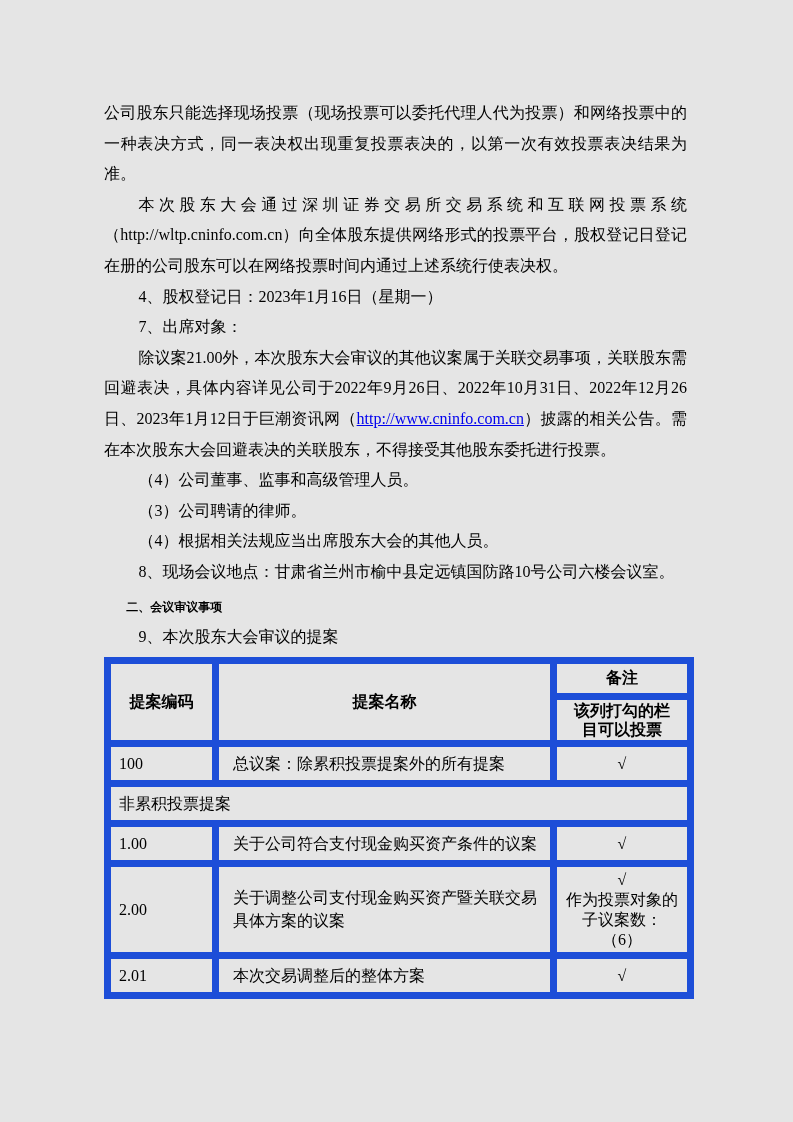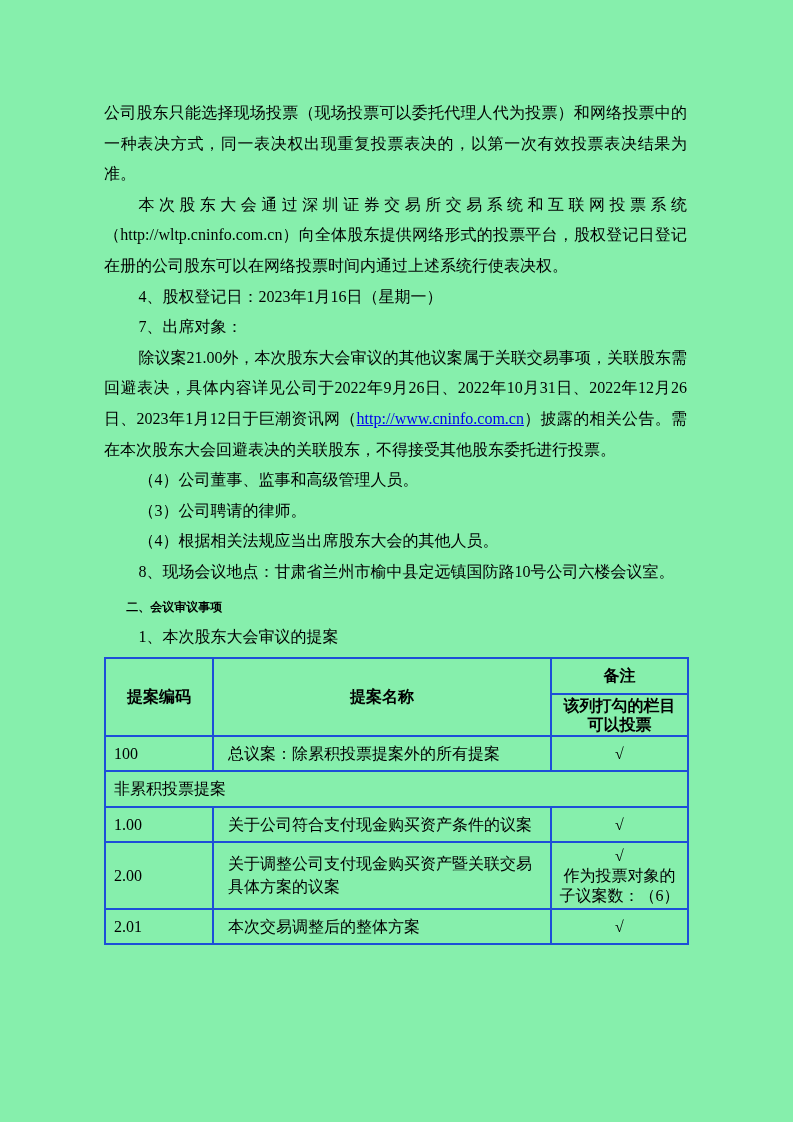--- a/index.html
+++ b/index.html
@@ -5,21 +5,21 @@
   html, body {
     margin: 0;
     padding: 0;
     background: #ffffff;
   }
   .page {
     position: relative;
     width: 793px;
     height: 1122px;
     margin: 0 auto;
-    background: #86efac;
+    background: #e5e5e5;
     color: #000000;
     box-sizing: border-box;
     padding: 98px 106px 0 104px;
     overflow: hidden;
     font-family: "Liberation Serif", "DejaVu Serif", serif;
   }
   .para {
     margin: 0;
     font-size: 16px;
     line-height: 30.6px;
@@ -40,21 +40,21 @@
     line-height: 30.6px;
     text-indent: 1.85em;
   }
   table.proposal-table {
     border-collapse: collapse;
     table-layout: fixed;
     width: 583px;
     margin-top: 4px;
   }
   .proposal-table th, .proposal-table td {
-    border: 2px solid #1d4ed8;
+    border: 7px solid #1d4ed8;
     font-size: 16px;
     vertical-align: middle;
     box-sizing: border-box;
   }
   .proposal-table th {
     font-family: "Liberation Sans", "DejaVu Sans", sans-serif;
     font-weight: 700;
     text-align: center;
   }
   .th-main { height: 36px; line-height: 22px; padding: 0 6px; }
@@ -93,21 +93,21 @@
   <p class="para indent">（4）公司董事、监事和高级管理人员。</p>
 
   <p class="para indent">（3）公司聘请的律师。</p>
 
   <p class="para indent">（4）根据相关法规应当出席股东大会的其他人员。</p>
 
   <p class="para indent">8、现场会议地点：甘肃省兰州市榆中县定远镇国防路10号公司六楼会议室。</p>
 
   <h2 class="section-heading">二、会议审议事项</h2>
 
-  <p class="para indent">1、本次股东大会审议的提案</p>
+  <p class="para indent">9、本次股东大会审议的提案</p>
 
   <table class="proposal-table">
     <colgroup>
       <col style="width:108px">
       <col style="width:338px">
       <col style="width:137px">
     </colgroup>
     <thead>
       <tr>
         <th rowspan="2" class="th-main">提案编码</th>

